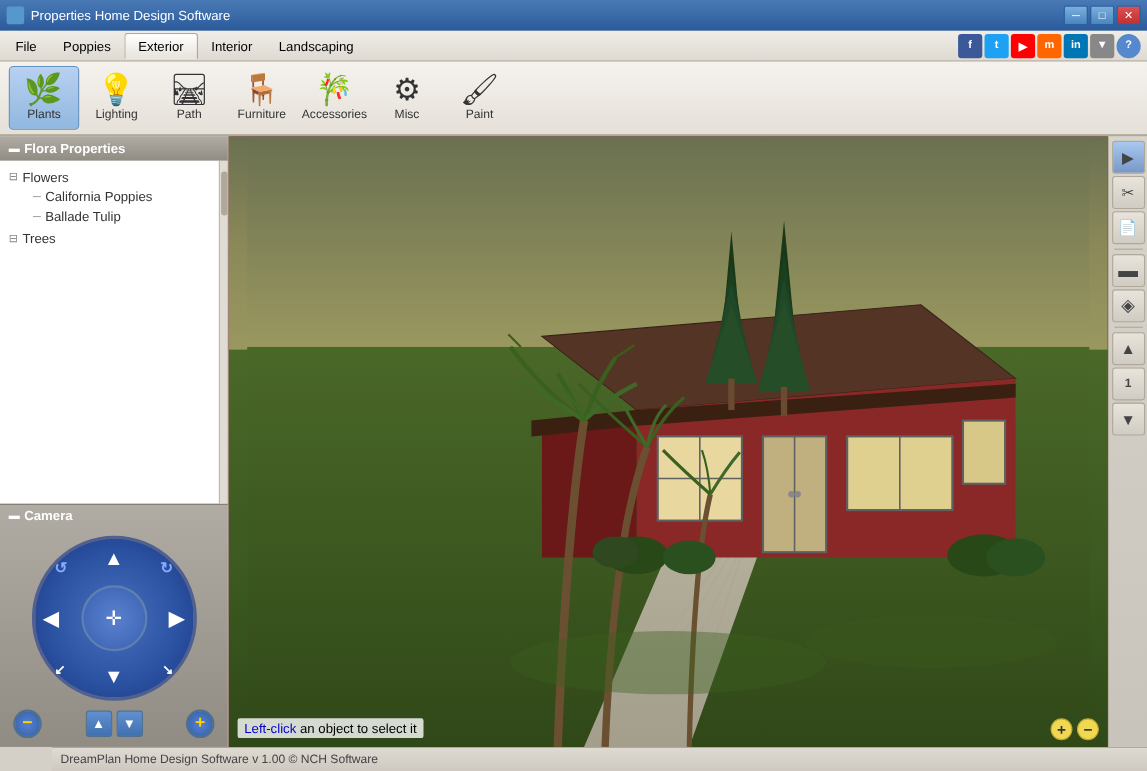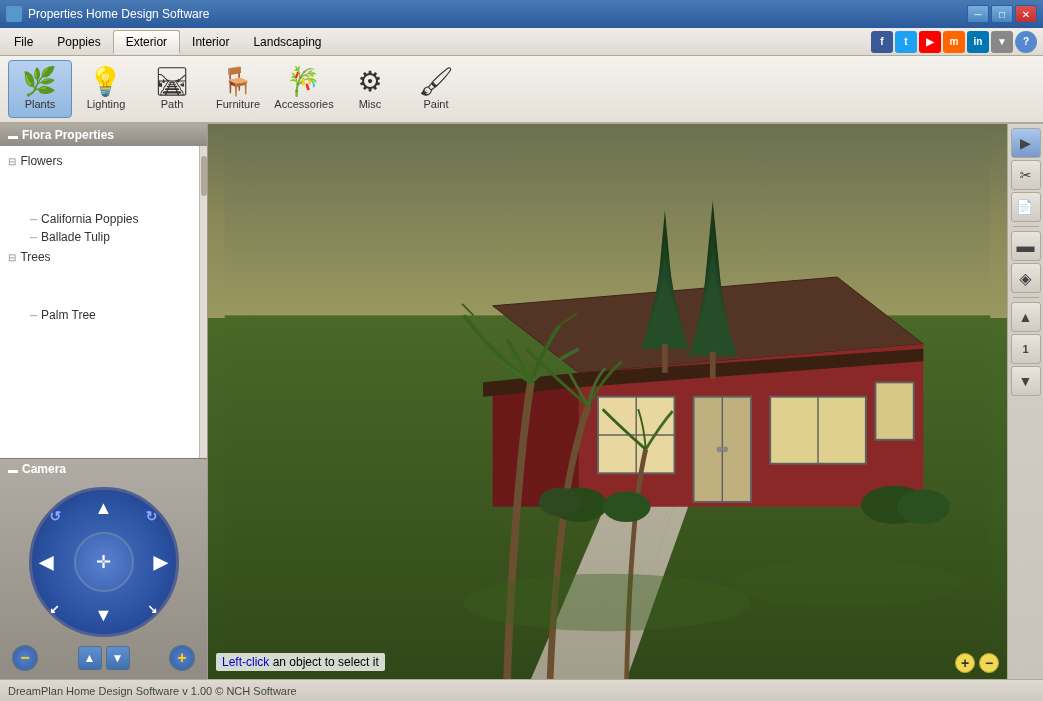--- a/index.html
+++ b/index.html
@@ -116,21 +116,21 @@
       overflow-y: auto;
       background: white;
       padding: 4px;
     }
     .tree-group { margin: 2px 0; }
     .tree-group-header {
       display: flex; align-items: center; gap: 4px;
       cursor: pointer; padding: 2px 4px;
       font-size: 12px; color: #333;
     }
-    .tree-children { padding-left: 20px; margin-top: 40px; }
+    .tree-children { padding-left: 20px; }
     .tree-item {
       padding: 2px 6px;
       cursor: pointer;
       font-size: 12px;
       color: #333;
       display: flex; align-items: center; gap: 4px;
     }
     .tree-item::before { content: '─'; color: #888; font-size: 10px; }
 
     
@@ -280,20 +280,21 @@
     
     #statusbar {
       height: 22px;
       background: linear-gradient(to bottom, #dedad2, #cec8c0);
       border-top: 1px solid #b0a898;
       display: flex;
       align-items: center;
       padding: 0 8px;
       font-size: 11px;
       color: #444;
+      margin-left: 47px;
     }
     .status-hint { flex: 1; }
     .zoom-btn {
       width: 20px; height: 20px;
       background: #f0d850;
       border-radius: 50%;
       display: flex; align-items: center; justify-content: center;
       cursor: pointer; font-size: 14px; font-weight: bold;
       border: 1px solid #c0a830;
       color: #333;
@@ -402,21 +403,20 @@
             <div class="tree-item">Ballade Tulip</div>
           </div>
         </div>
 
         <div class="tree-group">
           <div class="tree-group-header">
             <span style="font-size:10px;color:#888;">⊟</span>
             <span>Trees</span>
           </div>
           <div class="tree-children">
-            <div class="tree-item">Palm Tree</div>
           </div>
         </div>
 
       </div>
       <div class="panel-scrollbar">
         <div class="panel-scroll-thumb"></div>
       </div>
     </div>
 
 

